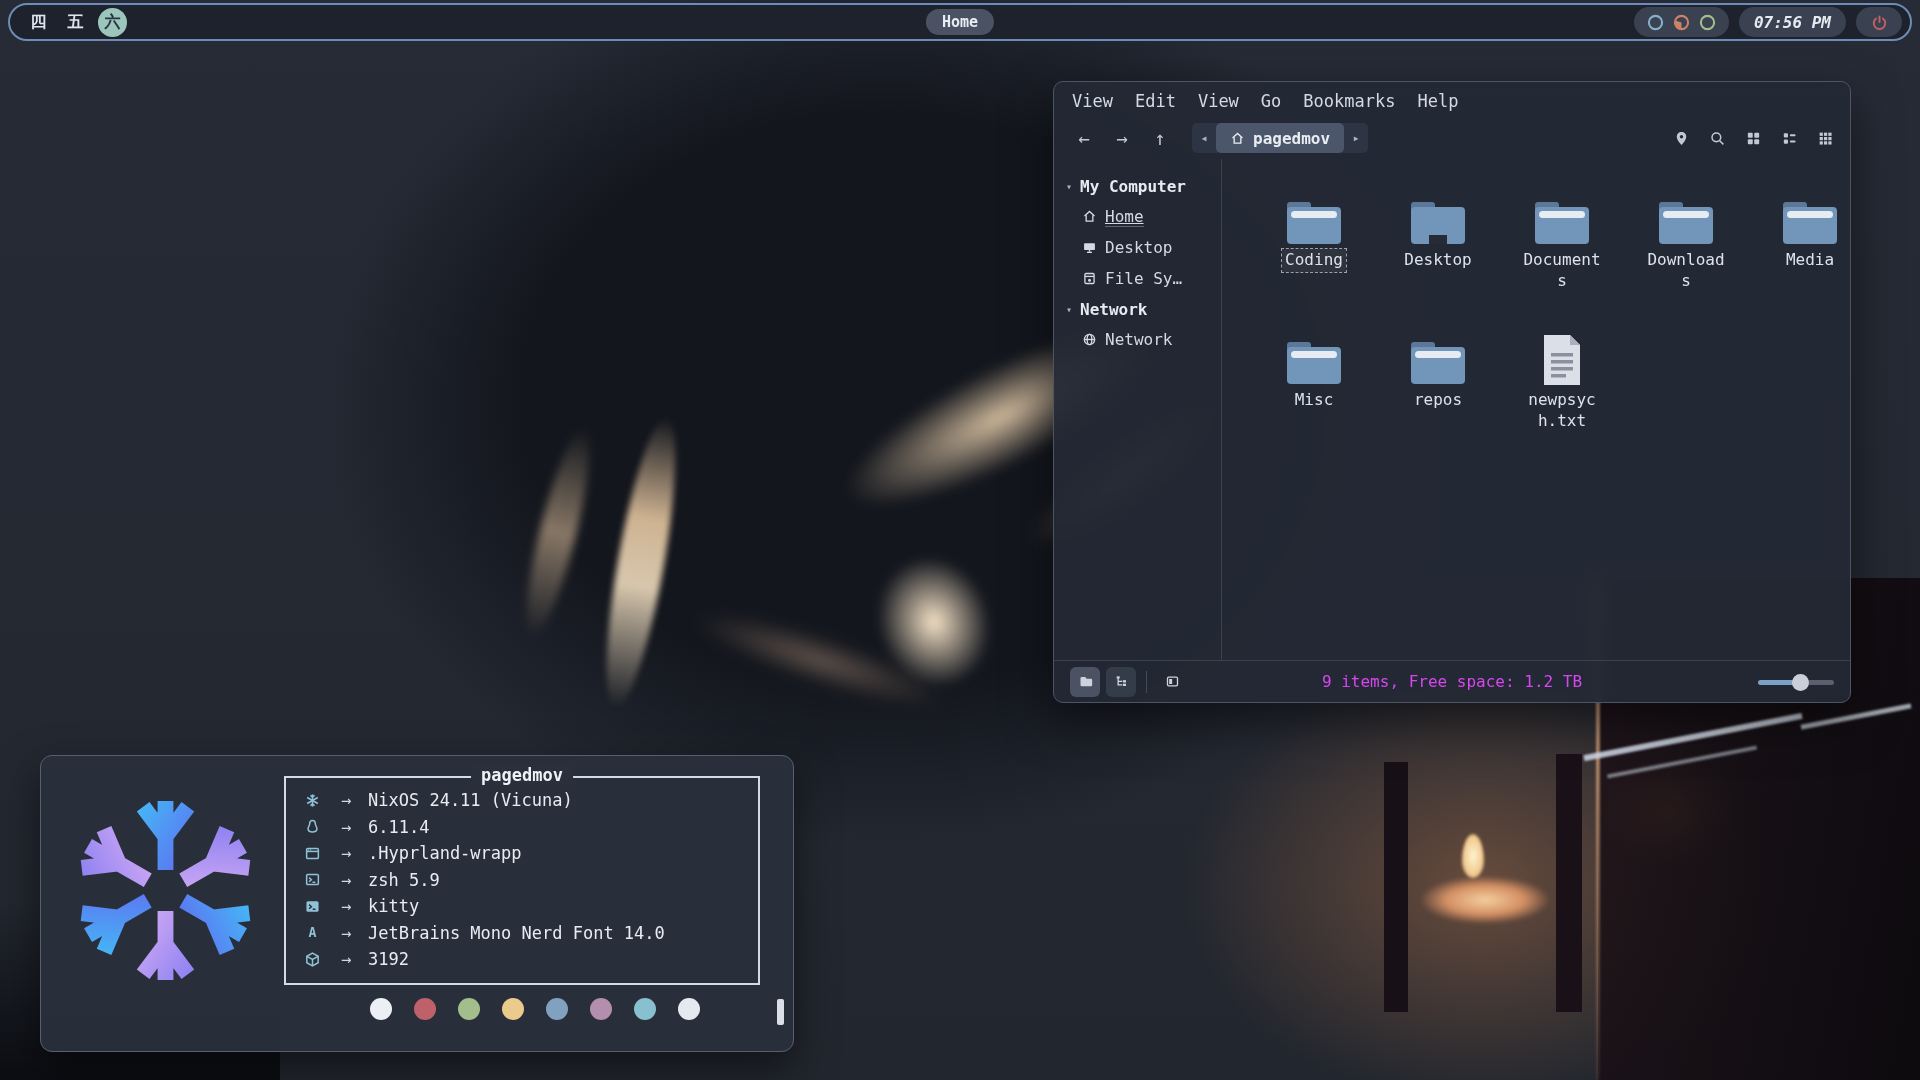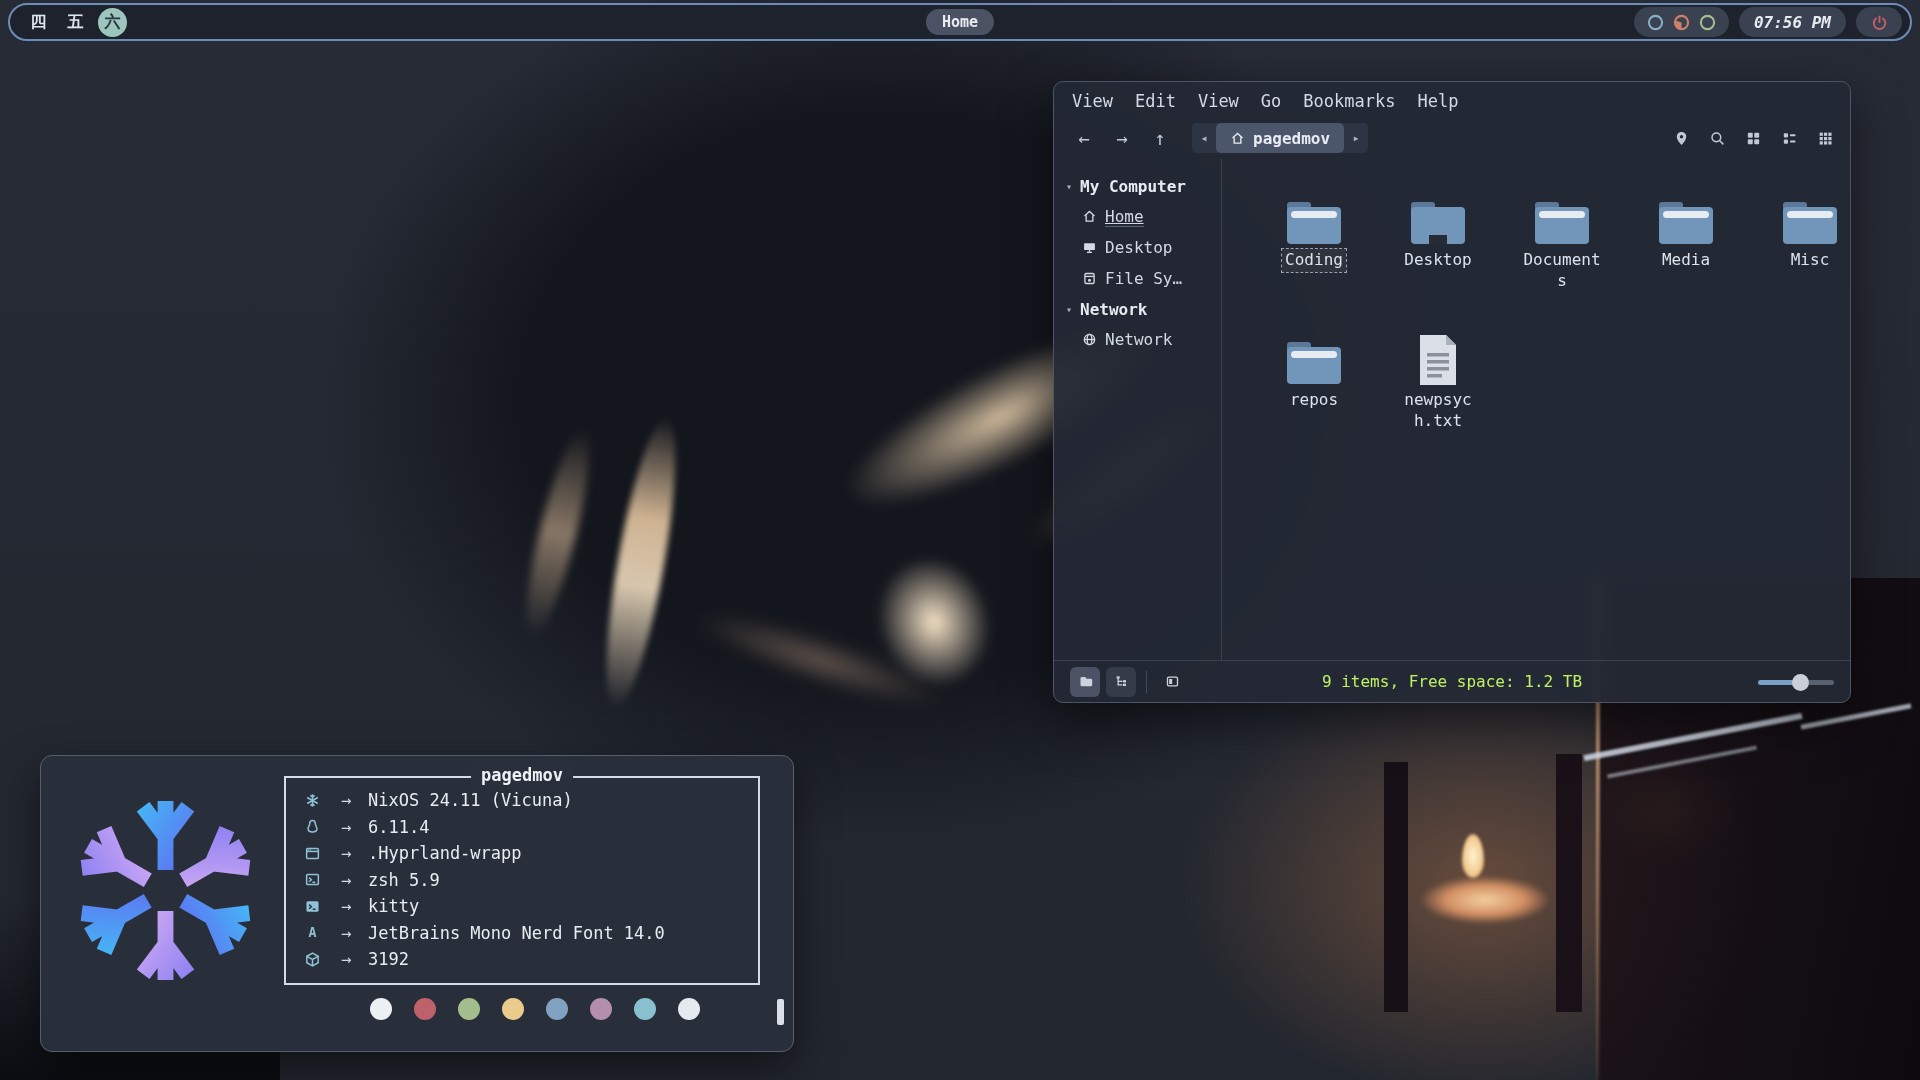--- a/index.html
+++ b/index.html
@@ -103,21 +103,21 @@
   .fm-item .label { font-size:16px; color:#dde3ec; text-align:center;
     max-width:92px; word-break:break-all; line-height:1.3; padding:1px 3px; }
   .fm-item.selected .label { outline:1px dashed #9aa3b2; background:rgba(255,255,255,.05); }
   .fm-statusbar { height:42px; border-top:1px solid #3a4150; display:flex;
     align-items:center; padding:0 16px; position:relative; }
   .sb-btn { width:30px; height:30px; border-radius:6px; display:grid; place-items:center;
     color:#ccd3dd; background:#343b49; margin-right:6px; }
   .sb-btn.active { background:#4a5264; }
   .sb-sep { width:1px; height:22px; background:#434b5a; margin:0 10px 0 4px; }
   .sb-text { position:absolute; left:50%; transform:translateX(-50%); font-size:16px;
-    color:#bef264; white-space:nowrap; }
+    color:#d946ef; white-space:nowrap; }
   .sb-slider { margin-left:auto; position:relative; width:76px; height:20px; }
   .sb-track-l { position:absolute; top:8px; left:0; width:42px; height:5px;
     border-radius:3px 0 0 3px; background:#7ba2c6; }
   .sb-track-r { position:absolute; top:8px; left:42px; right:0; height:5px;
     border-radius:0 3px 3px 0; background:#596070; }
   .sb-thumb { position:absolute; top:2px; left:34px; width:17px; height:17px;
     border-radius:50%; background:#c9ced8; }
 
   
   #term { position:absolute; left:40px; top:755px; width:754px; height:297px;
@@ -349,20 +349,28 @@
               </svg>
             </span>
           <span class="label">Documents</span>
         </div>
         <div class="fm-item">
           <span class="ficonbox">
               <svg width="62" height="52">
                 <use href="#ic-folder"></use>
               </svg>
             </span>
+          <span class="label">Downloads</span>
+        </div>
+        <div class="fm-item">
+          <span class="ficonbox">
+              <svg width="62" height="52">
+                <use href="#ic-folder"></use>
+              </svg>
+            </span>
           <span class="label">Media</span>
         </div>
         <div class="fm-item">
           <span class="ficonbox">
               <svg width="62" height="52">
                 <use href="#ic-folder"></use>
               </svg>
             </span>
           <span class="label">Misc</span>
         </div>

